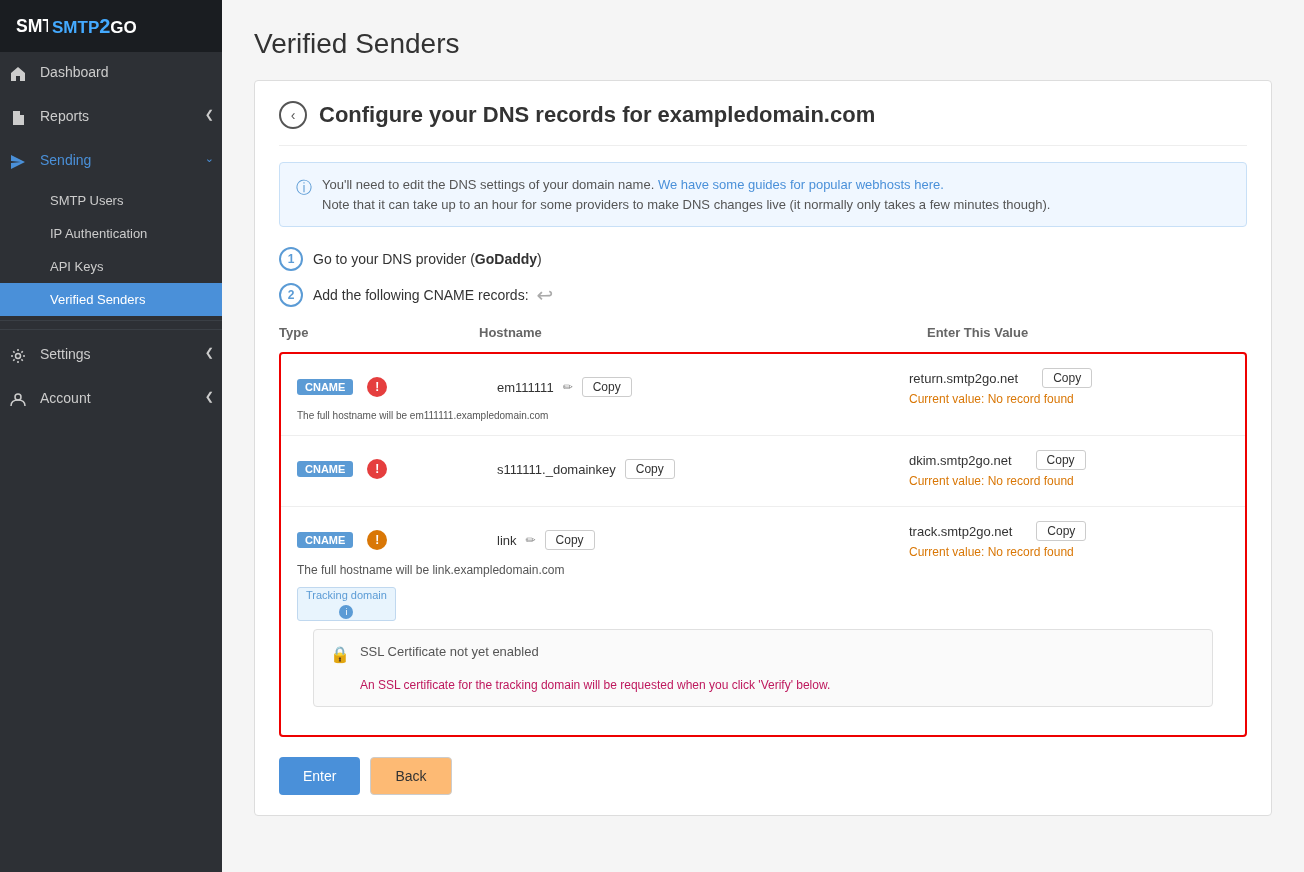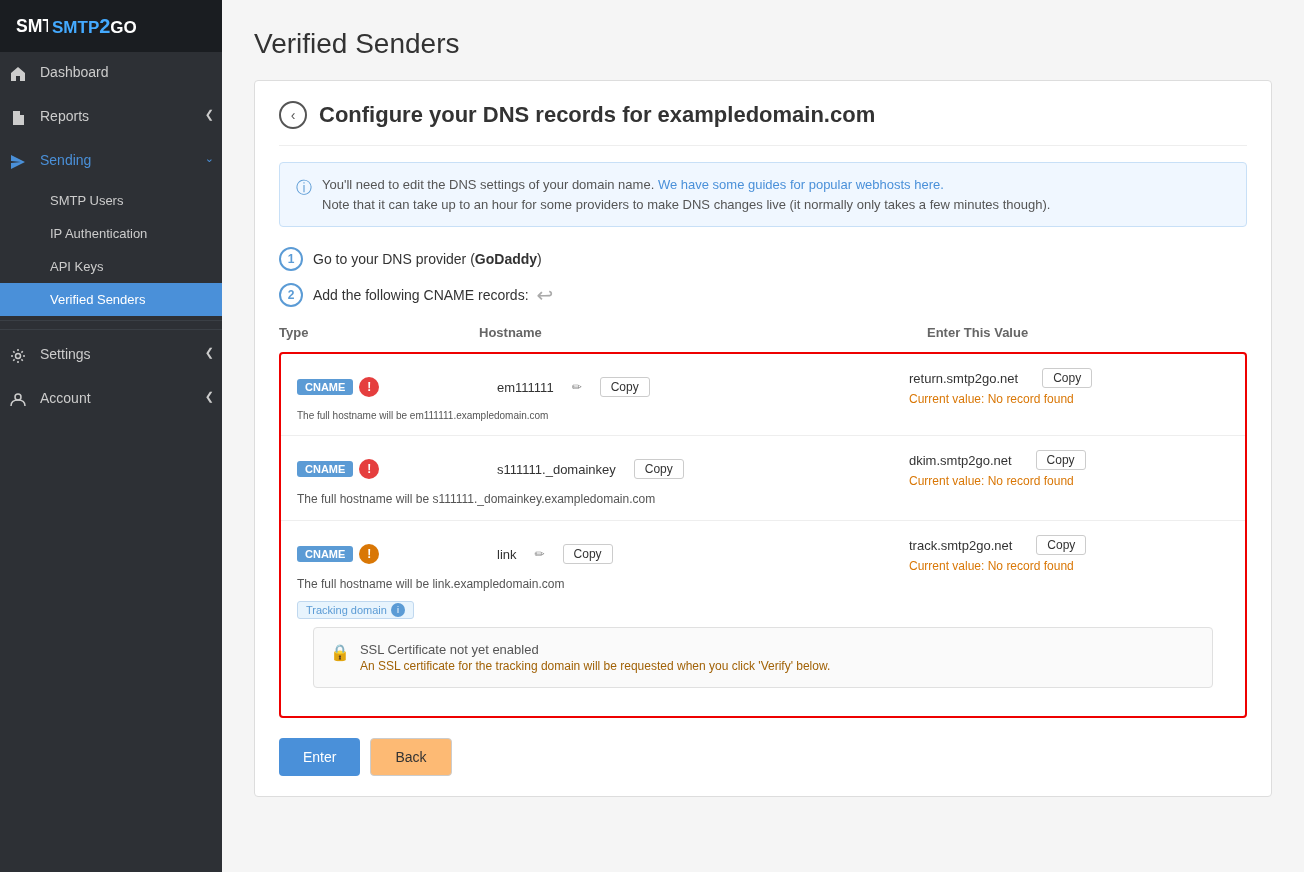--- a/index.html
+++ b/index.html
@@ -188,20 +188,21 @@
       margin-bottom: 4px;
     }
     .cname-badge {
       background: #5b9bd5;
       color: white;
       font-size: 11px;
       font-weight: bold;
       padding: 2px 8px;
       border-radius: 3px;
       display: inline-block;
+      margin-right: 8px;
     }
     .error-icon {
       display: inline-flex;
       align-items: center;
       justify-content: center;
       width: 20px;
       height: 20px;
       background: #e53e3e;
       border-radius: 50%;
       color: white;
@@ -218,21 +219,21 @@
       border-radius: 50%;
       color: white;
       font-size: 12px;
       font-weight: bold;
     }
     .hostname-val {
       font-size: 13px;
       color: #333;
       display: inline-flex;
       align-items: center;
-      gap: 18px;
+      gap: 9px;
     }
     .edit-icon {
       color: #888;
       font-size: 12px;
       cursor: pointer;
     }
     .copy-btn {
       background: white;
       border: 1px solid #ccc;
       border-radius: 3px;
@@ -257,20 +258,21 @@
       display: inline-flex;
       align-items: center;
       gap: 4px;
       background: #e8f4fd;
       border: 1px solid #c0d8ef;
       border-radius: 3px;
       padding: 1px 8px;
       font-size: 11px;
       color: #5b9bd5;
       margin-top: 4px;
+      flex-direction: column;
     }
     .info-circle {
       width: 14px;
       height: 14px;
       background: #5b9bd5;
       border-radius: 50%;
       color: white;
       font-size: 9px;
       display: inline-flex;
       align-items: center;
@@ -293,22 +295,22 @@
       font-size: 16px;
       margin-top: 1px;
     }
     .ssl-title {
       font-size: 13px;
       color: #555;
       font-weight: 500;
     }
     .ssl-desc {
       font-size: 12px;
-      color: #a16207;
-      margin-top: 2px;
+      color: #be185d;
+      margin-top: 19px;
     }
 
     
     .action-buttons {
       display: flex;
       gap: 10px;
       margin-top: 8px;
     }
     .btn-verify {
       background: #4a90d9;
@@ -492,21 +494,20 @@
             <button class="copy-btn">Copy</button>
           </div>
           <div>
             <div class="enter-value">
               <span>dkim.smtp2go.net</span>
               <button class="copy-btn">Copy</button>
             </div>
             <div class="current-value">Current value: No record found</div>
           </div>
         </div>
-        <div style="font-size:12px;color:#555;margin-top:2px;">The full hostname will be s111111._domainkey.exampledomain.com</div>
       </div>
 
       <div class="dns-record">
         <div class="dns-record-row">
           <div style="display:flex;align-items:center;gap:6px;">
             <span class="cname-badge">CNAME</span>
             <span class="warning-icon">!</span>
           </div>
           <div class="hostname-val">
             <span>link</span>

